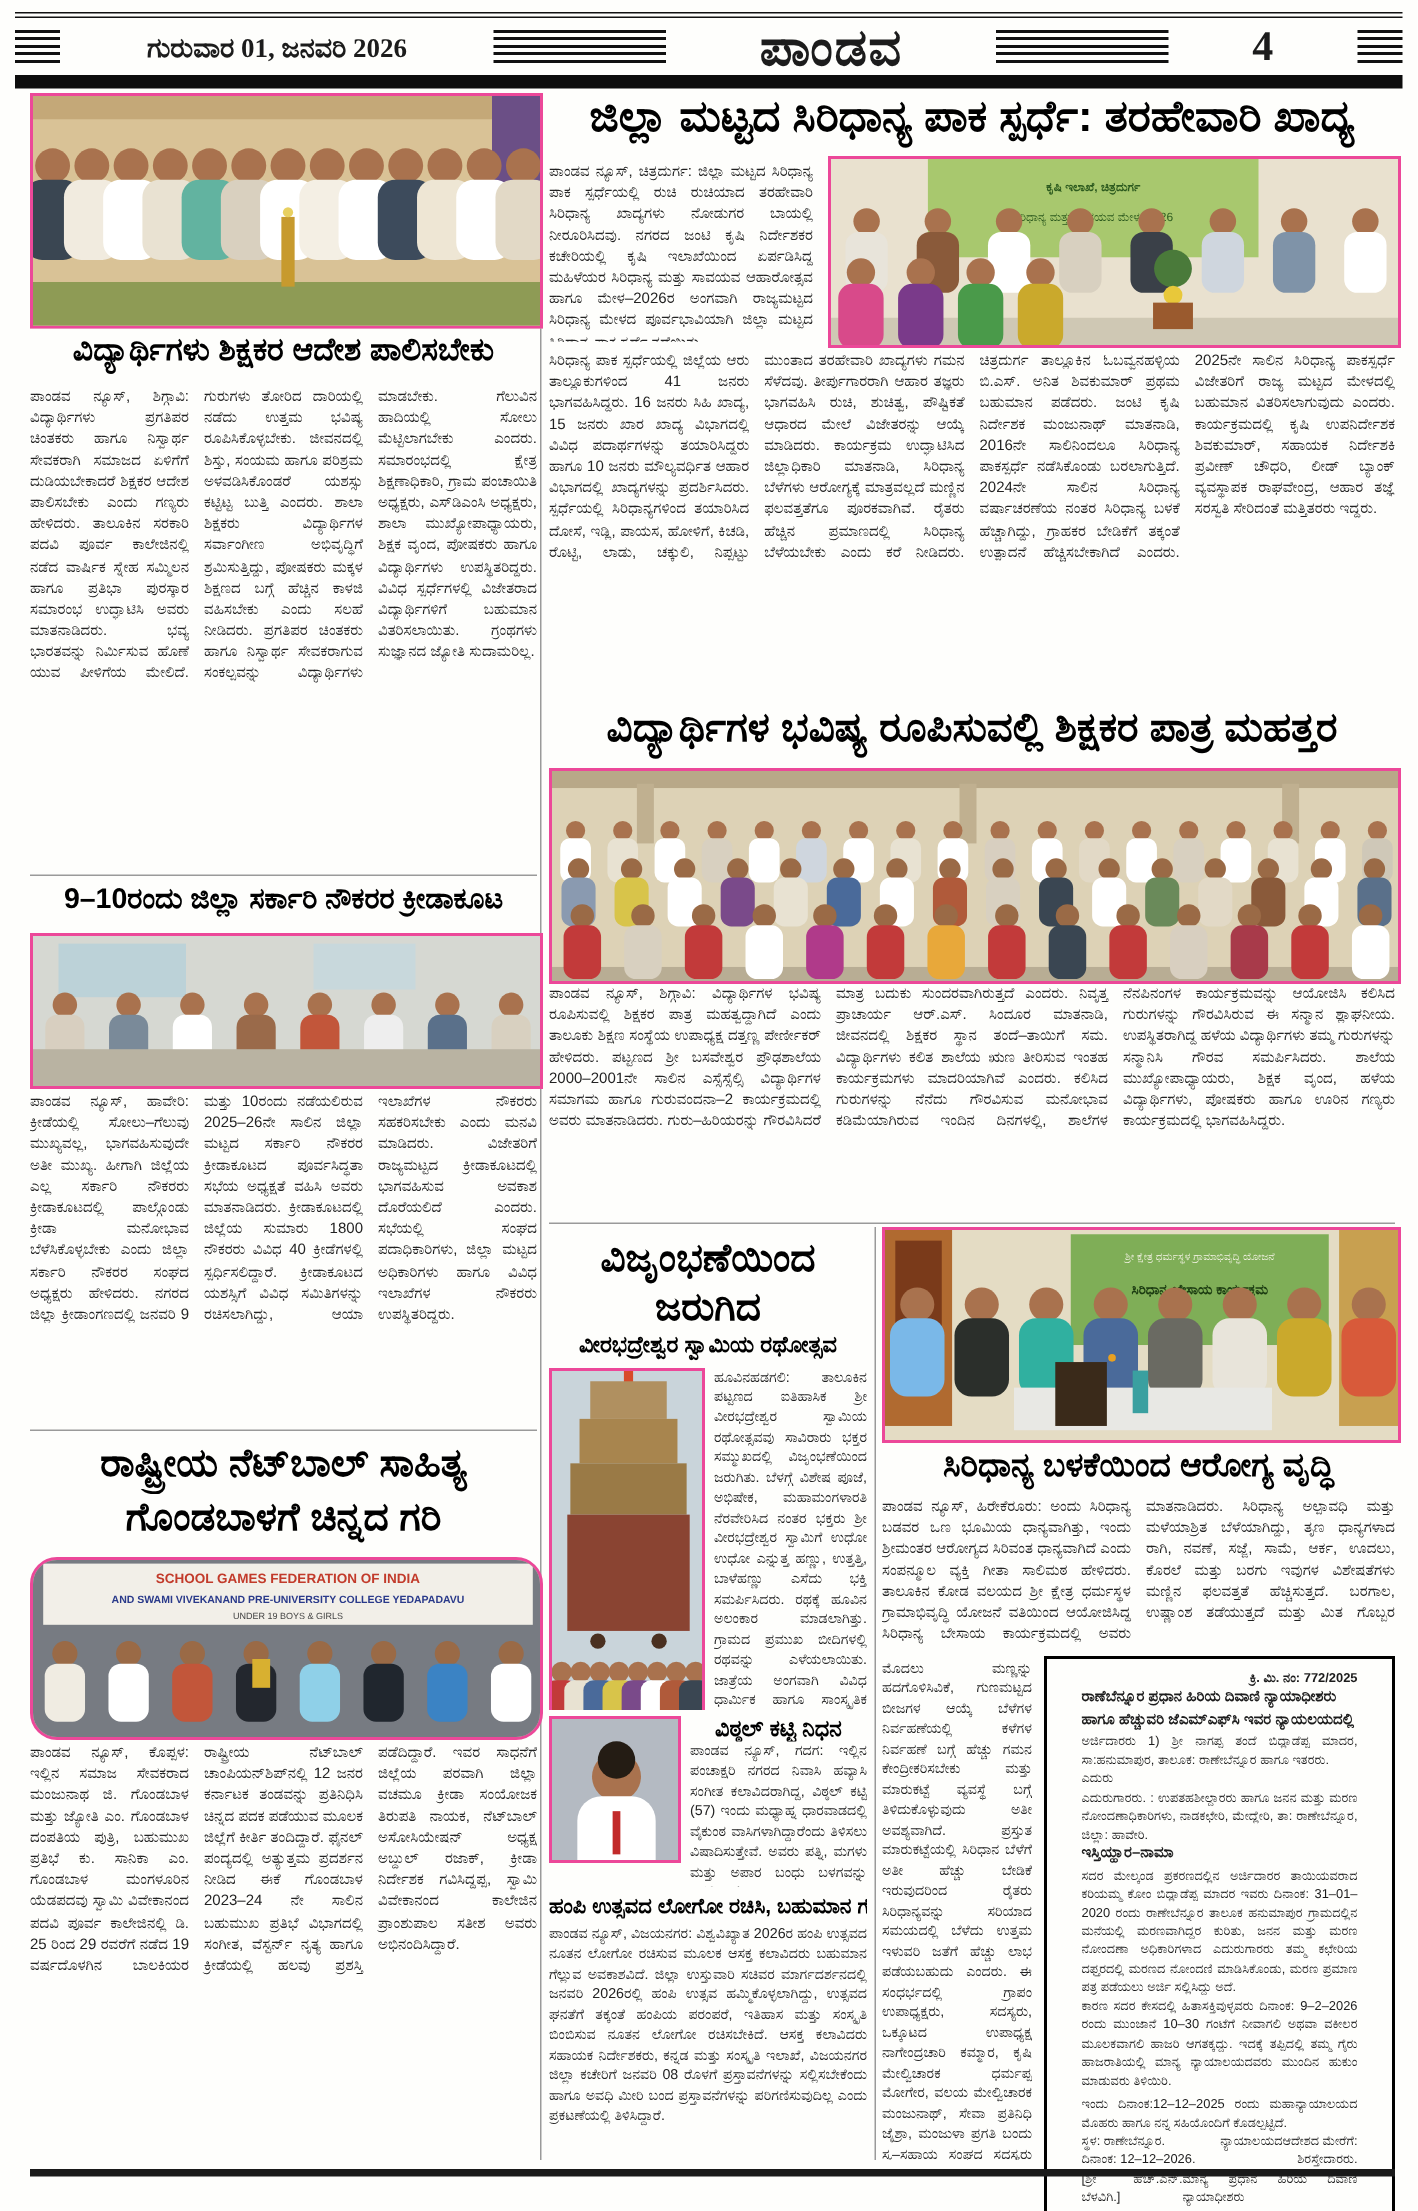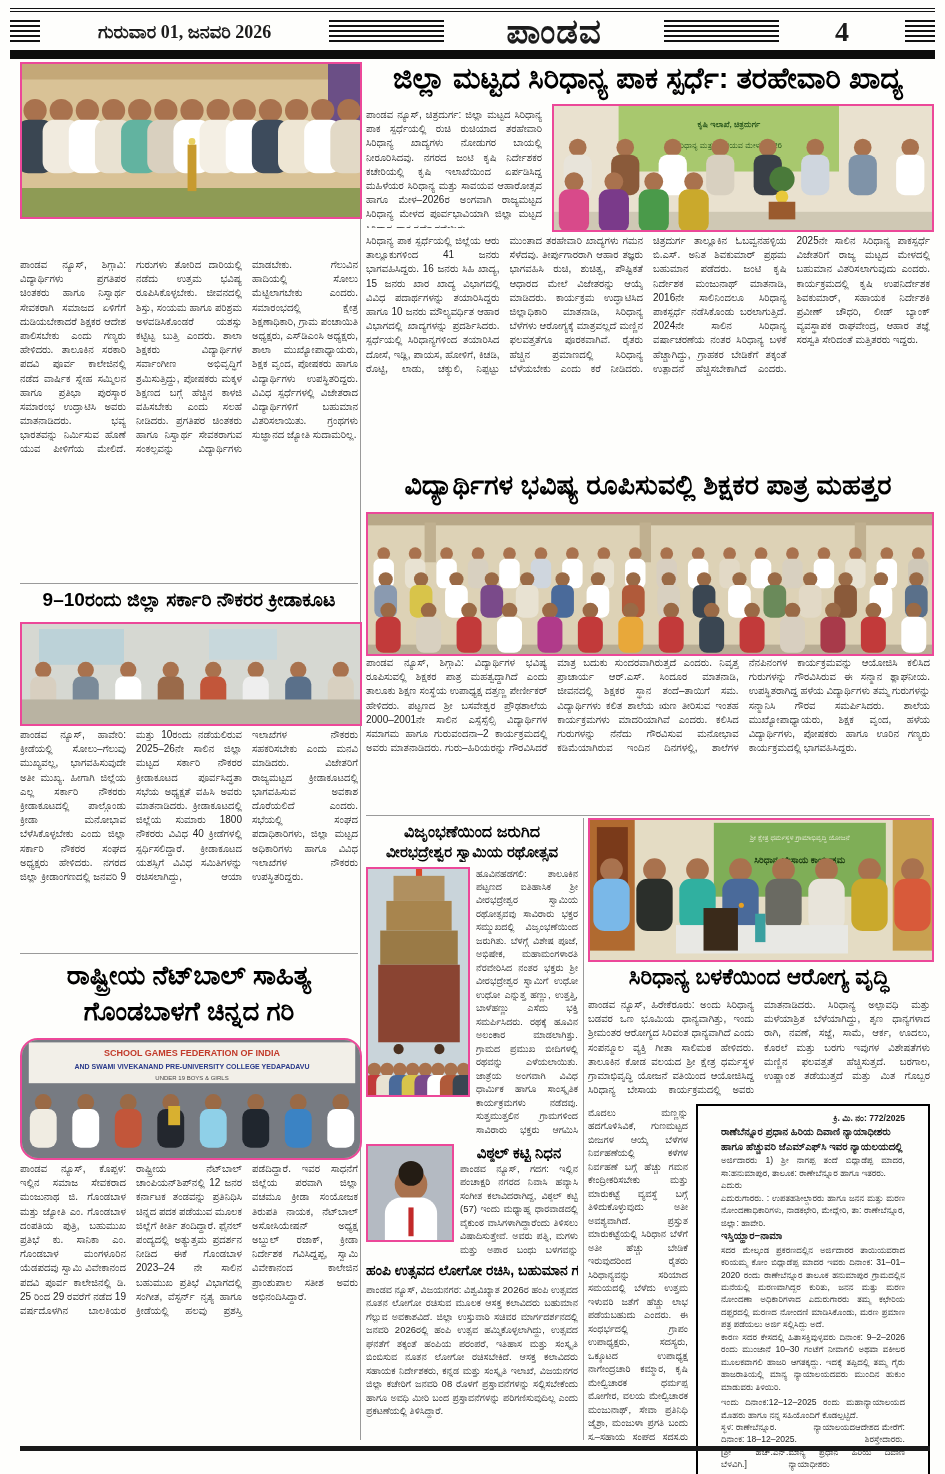--- a/index.html
+++ b/index.html
@@ -83,20 +83,21 @@
         <circle cx="274.61538461538464" cy="46.5" r="11.625" fill="#a9724e"></circle>
         <rect x="256.0153846153846" y="55.8" width="37.2" height="53.474999999999994" rx="11.625" fill="#eee6d4"></rect>
         <circle cx="300.7692307692308" cy="46.5" r="11.625" fill="#a9724e"></circle>
         <rect x="282.16923076923075" y="55.8" width="37.2" height="53.474999999999994" rx="11.625" fill="#ffffff"></rect>
         <circle cx="326.9230769230769" cy="46.5" r="11.625" fill="#a9724e"></circle>
         <rect x="308.3230769230769" y="55.8" width="37.2" height="53.474999999999994" rx="11.625" fill="#e2d9c6"></rect>
         <rect x="165.57999999999998" y="80.60000000000001" width="8.84" height="46.5" fill="#c79a2e"></rect>
         <circle cx="170" cy="77.5" r="3.4099999999999997" fill="#e8d060"></circle>
       </svg></div>
 
+  <div class="abs headline" style="left:20px;top:222px;width:338px;height:32px;font-size:21px;">ವಿದ್ಯಾರ್ಥಿಗಳು ಶಿಕ್ಷಕರ ಆದೇಶ ಪಾಲಿಸಬೇಕು</div>
 
   <div class="abs body-text cols3" style="left:20px;top:258px;width:338px;height:320px;">ಪಾಂಡವ ನ್ಯೂಸ್, ಶಿಗ್ಗಾವಿ: ವಿದ್ಯಾರ್ಥಿಗಳು ಪ್ರಗತಿಪರ ಚಿಂತಕರು ಹಾಗೂ ನಿಸ್ವಾರ್ಥ ಸೇವಕರಾಗಿ ಸಮಾಜದ ಏಳಿಗೆಗೆ ದುಡಿಯಬೇಕಾದರೆ ಶಿಕ್ಷಕರ ಆದೇಶ ಪಾಲಿಸಬೇಕು ಎಂದು ಗಣ್ಯರು ಹೇಳಿದರು. ತಾಲೂಕಿನ ಸರಕಾರಿ ಪದವಿ ಪೂರ್ವ ಕಾಲೇಜಿನಲ್ಲಿ ನಡೆದ ವಾರ್ಷಿಕ ಸ್ನೇಹ ಸಮ್ಮಿಲನ ಹಾಗೂ ಪ್ರತಿಭಾ ಪುರಸ್ಕಾರ ಸಮಾರಂಭ ಉದ್ಘಾಟಿಸಿ ಅವರು ಮಾತನಾಡಿದರು. ಭವ್ಯ ಭಾರತವನ್ನು ನಿರ್ಮಿಸುವ ಹೊಣೆ ಯುವ ಪೀಳಿಗೆಯ ಮೇಲಿದೆ. ಗುರುಗಳು ತೋರಿದ ದಾರಿಯಲ್ಲಿ ನಡೆದು ಉತ್ತಮ ಭವಿಷ್ಯ ರೂಪಿಸಿಕೊಳ್ಳಬೇಕು. ಜೀವನದಲ್ಲಿ ಶಿಸ್ತು, ಸಂಯಮ ಹಾಗೂ ಪರಿಶ್ರಮ ಅಳವಡಿಸಿಕೊಂಡರೆ ಯಶಸ್ಸು ಕಟ್ಟಿಟ್ಟ ಬುತ್ತಿ ಎಂದರು. ಶಾಲಾ ಶಿಕ್ಷಕರು ವಿದ್ಯಾರ್ಥಿಗಳ ಸರ್ವಾಂಗೀಣ ಅಭಿವೃದ್ಧಿಗೆ ಶ್ರಮಿಸುತ್ತಿದ್ದು, ಪೋಷಕರು ಮಕ್ಕಳ ಶಿಕ್ಷಣದ ಬಗ್ಗೆ ಹೆಚ್ಚಿನ ಕಾಳಜಿ ವಹಿಸಬೇಕು ಎಂದು ಸಲಹೆ ನೀಡಿದರು. ಪ್ರಗತಿಪರ ಚಿಂತಕರು ಹಾಗೂ ನಿಸ್ವಾರ್ಥ ಸೇವಕರಾಗುವ ಸಂಕಲ್ಪವನ್ನು ವಿದ್ಯಾರ್ಥಿಗಳು ಮಾಡಬೇಕು. ಗೆಲುವಿನ ಹಾದಿಯಲ್ಲಿ ಸೋಲು ಮೆಟ್ಟಿಲಾಗಬೇಕು ಎಂದರು. ಸಮಾರಂಭದಲ್ಲಿ ಕ್ಷೇತ್ರ ಶಿಕ್ಷಣಾಧಿಕಾರಿ, ಗ್ರಾಮ ಪಂಚಾಯಿತಿ ಅಧ್ಯಕ್ಷರು, ಎಸ್‌ಡಿಎಂಸಿ ಅಧ್ಯಕ್ಷರು, ಶಾಲಾ ಮುಖ್ಯೋಪಾಧ್ಯಾಯರು, ಶಿಕ್ಷಕ ವೃಂದ, ಪೋಷಕರು ಹಾಗೂ ವಿದ್ಯಾರ್ಥಿಗಳು ಉಪಸ್ಥಿತರಿದ್ದರು. ವಿವಿಧ ಸ್ಪರ್ಧೆಗಳಲ್ಲಿ ವಿಜೇತರಾದ ವಿದ್ಯಾರ್ಥಿಗಳಿಗೆ ಬಹುಮಾನ ವಿತರಿಸಲಾಯಿತು. ಗ್ರಂಥಗಳು ಸುಜ್ಞಾನದ ಜ್ಯೋತಿ ಸುದಾಮರಿಲ್ಲ.</div>
 
   <div class="thin" style="left:20px;top:583px;width:338px;height:1px;"></div>
   <div class="abs headline" style="left:20px;top:589px;width:338px;height:28px;font-size:19px;">9–10ರಂದು ಜಿಲ್ಲಾ ಸರ್ಕಾರಿ ನೌಕರರ ಕ್ರೀಡಾಕೂಟ</div>
 
   <div class="photo" style="left:20px;top:622px;width:338px;height:100px;"><svg xmlns="http://www.w3.org/2000/svg" width="340" height="102" viewBox="0 0 340 102" preserveAspectRatio="none">
         <rect width="340" height="102" fill="#d6d8d2"></rect>
         <rect x="17" y="5.1000000000000005" width="85" height="35.699999999999996" fill="#bcd2d8"></rect>
         <rect x="187.00000000000003" y="5.1000000000000005" width="68" height="30.599999999999998" fill="#c8d8dc"></rect>
@@ -298,21 +299,21 @@
         <rect x="492.8611428571429" y="102.808" width="24.992" height="35.925999999999995" rx="7.81" fill="#c23a3a"></rect>
         <circle cx="545.7857142857143" cy="96.56" r="7.81" fill="#9a6a46"></circle>
         <rect x="533.2897142857144" y="102.808" width="24.992" height="35.925999999999995" rx="7.81" fill="#ffffff"></rect>
       </svg></div>
 
   <div class="abs body-text cols3" style="left:366px;top:656px;width:564px;height:154px;">ಪಾಂಡವ ನ್ಯೂಸ್, ಶಿಗ್ಗಾವಿ: ವಿದ್ಯಾರ್ಥಿಗಳ ಭವಿಷ್ಯ ರೂಪಿಸುವಲ್ಲಿ ಶಿಕ್ಷಕರ ಪಾತ್ರ ಮಹತ್ವದ್ದಾಗಿದೆ ಎಂದು ತಾಲೂಕು ಶಿಕ್ಷಣ ಸಂಸ್ಥೆಯ ಉಪಾಧ್ಯಕ್ಷ ದತ್ತಣ್ಣ ಪೇರ್ಣೀಕರ್ ಹೇಳಿದರು. ಪಟ್ಟಣದ ಶ್ರೀ ಬಸವೇಶ್ವರ ಪ್ರೌಢಶಾಲೆಯ 2000–2001ನೇ ಸಾಲಿನ ಎಸ್ಸೆಸ್ಸೆಲ್ಸಿ ವಿದ್ಯಾರ್ಥಿಗಳ ಸಮಾಗಮ ಹಾಗೂ ಗುರುವಂದನಾ–2 ಕಾರ್ಯಕ್ರಮದಲ್ಲಿ ಅವರು ಮಾತನಾಡಿದರು. ಗುರು–ಹಿರಿಯರನ್ನು ಗೌರವಿಸಿದರೆ ಮಾತ್ರ ಬದುಕು ಸುಂದರವಾಗಿರುತ್ತದೆ ಎಂದರು. ನಿವೃತ್ತ ಪ್ರಾಚಾರ್ಯ ಆರ್.ಎಸ್. ಸಿಂದೂರ ಮಾತನಾಡಿ, ಜೀವನದಲ್ಲಿ ಶಿಕ್ಷಕರ ಸ್ಥಾನ ತಂದೆ–ತಾಯಿಗೆ ಸಮ. ವಿದ್ಯಾರ್ಥಿಗಳು ಕಲಿತ ಶಾಲೆಯ ಋಣ ತೀರಿಸುವ ಇಂತಹ ಕಾರ್ಯಕ್ರಮಗಳು ಮಾದರಿಯಾಗಿವೆ ಎಂದರು. ಕಲಿಸಿದ ಗುರುಗಳನ್ನು ನೆನೆದು ಗೌರವಿಸುವ ಮನೋಭಾವ ಕಡಿಮೆಯಾಗಿರುವ ಇಂದಿನ ದಿನಗಳಲ್ಲಿ, ಶಾಲೆಗಳ ನೆನಪಿನಂಗಳ ಕಾರ್ಯಕ್ರಮವನ್ನು ಆಯೋಜಿಸಿ ಕಲಿಸಿದ ಗುರುಗಳನ್ನು ಗೌರವಿಸಿರುವ ಈ ಸನ್ಮಾನ ಶ್ಲಾಘನೀಯ. ಉಪಸ್ಥಿತರಾಗಿದ್ದ ಹಳೆಯ ವಿದ್ಯಾರ್ಥಿಗಳು ತಮ್ಮ ಗುರುಗಳನ್ನು ಸನ್ಮಾನಿಸಿ ಗೌರವ ಸಮರ್ಪಿಸಿದರು. ಶಾಲೆಯ ಮುಖ್ಯೋಪಾಧ್ಯಾಯರು, ಶಿಕ್ಷಕ ವೃಂದ, ಹಳೆಯ ವಿದ್ಯಾರ್ಥಿಗಳು, ಪೋಷಕರು ಹಾಗೂ ಊರಿನ ಗಣ್ಯರು ಕಾರ್ಯಕ್ರಮದಲ್ಲಿ ಭಾಗವಹಿಸಿದ್ದರು.</div>
 
   <div class="thin" style="left:366px;top:815px;width:564px;height:1px;"></div>
 
   <div class="abs" style="left:366px;top:822px;width:212px;height:318px;overflow:hidden;">
-    <div class="headline" style="font-size:16px;line-height:1.25;">ವಿಜೃಂಭಣೆಯಿಂದ ಜರುಗಿದ</div>
+    <div class="headline" style="font-size:26px;line-height:1.25;">ವಿಜೃಂಭಣೆಯಿಂದ ಜರುಗಿದ</div>
     <div class="headline" style="font-size:15px;line-height:1.3;">ವೀರಭದ್ರೇಶ್ವರ ಸ್ವಾಮಿಯ ರಥೋತ್ಸವ</div>
     <div style="margin-top:5px;">
       <div class="photo floatimg" style="position:relative;width:100px;height:226px;"><svg xmlns="http://www.w3.org/2000/svg" width="102" height="228" viewBox="0 0 102 228" preserveAspectRatio="none">
             <rect width="102" height="228" fill="#c9d4da"></rect>
             <rect x="47.94" y="0" width="6.12" height="11.4" fill="#d84a2a"></rect>
             <rect x="25.5" y="6.84" width="51" height="25.080000000000002" fill="#b09060"></rect>
             <rect x="18.36" y="31.92" width="65.28" height="29.64" fill="#a8854e"></rect>
             <rect x="12.24" y="61.56" width="77.52" height="34.199999999999996" fill="#9a7a46"></rect>
             <rect x="10.200000000000001" y="95.75999999999999" width="81.60000000000001" height="77.52000000000001" fill="#8a4432"></rect>
             <circle cx="30.599999999999998" cy="180.12" r="5.1000000000000005" fill="#4a3020"></circle>
@@ -399,21 +400,21 @@
     <div>ಎದುರುಗಾರರು. : ಉಪತಹಶೀಲ್ದಾರರು ಹಾಗೂ ಜನನ ಮತ್ತು ಮರಣ ನೋಂದಣಾಧಿಕಾರಿಗಳು, ನಾಡಕಛೇರಿ, ಮೇದ್ಲೇರಿ, ತಾ: ರಾಣೇಬೆನ್ನೂರ, ಜಿಲ್ಲಾ: ಹಾವೇರಿ.</div>
     <div class="c b" style="font-size:10px;">ಇಸ್ತಿಯ್ಹಾರ–ನಾಮಾ</div>
     <div>ಸದರ ಮೇಲ್ಕಂಡ ಪ್ರಕರಣದಲ್ಲಿನ ಅರ್ಜಿದಾರರ ತಾಯಿಯವರಾದ ಕರಿಯಮ್ಮ ಕೋಂ ಬಿದ್ಲಾಡೆಪ್ಪ ಮಾದರ ಇವರು ದಿನಾಂಕ: 31–01–2020 ರಂದು ರಾಣೇಬೆನ್ನೂರ ತಾಲೂಕ ಹನುಮಾಪುರ ಗ್ರಾಮದಲ್ಲಿನ ಮನೆಯಲ್ಲಿ ಮರಣವಾಗಿದ್ದರ ಕುರಿತು, ಜನನ ಮತ್ತು ಮರಣ ನೋಂದಣಾ ಅಧಿಕಾರಿಗಳಾದ ಎದುರುಗಾರರು ತಮ್ಮ ಕಛೇರಿಯ ದಫ್ತರದಲ್ಲಿ ಮರಣದ ನೋಂದಣಿ ಮಾಡಿಸಿಕೊಂಡು, ಮರಣ ಪ್ರಮಾಣ ಪತ್ರ ಪಡೆಯಲು ಅರ್ಜಿ ಸಲ್ಲಿಸಿದ್ದು ಅದೆ.</div>
     <div>ಕಾರಣ ಸದರ ಕೇಸದಲ್ಲಿ ಹಿತಾಸಕ್ತಿವುಳ್ಳವರು ದಿನಾಂಕ: 9–2–2026 ರಂದು ಮುಂಜಾನೆ 10–30 ಗಂಟೆಗೆ ನೀವಾಗಲಿ ಅಥವಾ ವಕೀಲರ ಮೂಲಕವಾಗಲಿ ಹಾಜರಿ ಆಗತಕ್ಕದ್ದು. ಇದಕ್ಕೆ ತಪ್ಪಿದಲ್ಲಿ ತಮ್ಮ ಗೈರು ಹಾಜರಾತಿಯಲ್ಲಿ ಮಾನ್ಯ ನ್ಯಾಯಾಲಯದವರು ಮುಂದಿನ ಹುಕುಂ ಮಾಡುವರು ತಿಳಿಯಿರಿ.</div>
     <div style="margin-top:3px;">ಇಂದು ದಿನಾಂಕ:12–12–2025 ರಂದು ಮಹಾನ್ಯಾಯಾಲಯದ ಮೊಹರು ಹಾಗೂ ನನ್ನ ಸಹಿಯೊಂದಿಗೆ ಕೊಡಲ್ಪಟ್ಟಿದೆ.</div>
     <div class="nrow">
       <span>ಸ್ಥಳ: ರಾಣೇಬೆನ್ನೂರ.</span>
       <span>ನ್ಯಾಯಾಲಯದಆದೇಶದ ಮೇರೆಗೆ:</span>
     </div>
     <div class="nrow">
-      <span>ದಿನಾಂಕ: 18–12–2025.</span>
+      <span>ದಿನಾಂಕ: 12–12–2026.</span>
       <span>ಶಿರಸ್ತೇದಾರರು.</span>
     </div>
     <div class="nrow">
       <span>[ಶ್ರೀ ಹೆಚ್.ಎನ್. ಬೆಳವಿಗಿ.]</span>
       <span>ಮಾನ್ಯ ಪ್ರಧಾನ ಹಿರಿಯ ದಿವಾಣಿ ನ್ಯಾಯಾಧೀಶರು</span>
     </div>
     <div>ಅರ್ಜಿದಾರರ ಪರ ವಕೀಲರು,ರಾಣೇಬೆನ್ನೂರ ಹಾಗೂ ಜೆಎಂಎಫ್‌ಸಿ</div>
 
   </div>
 

